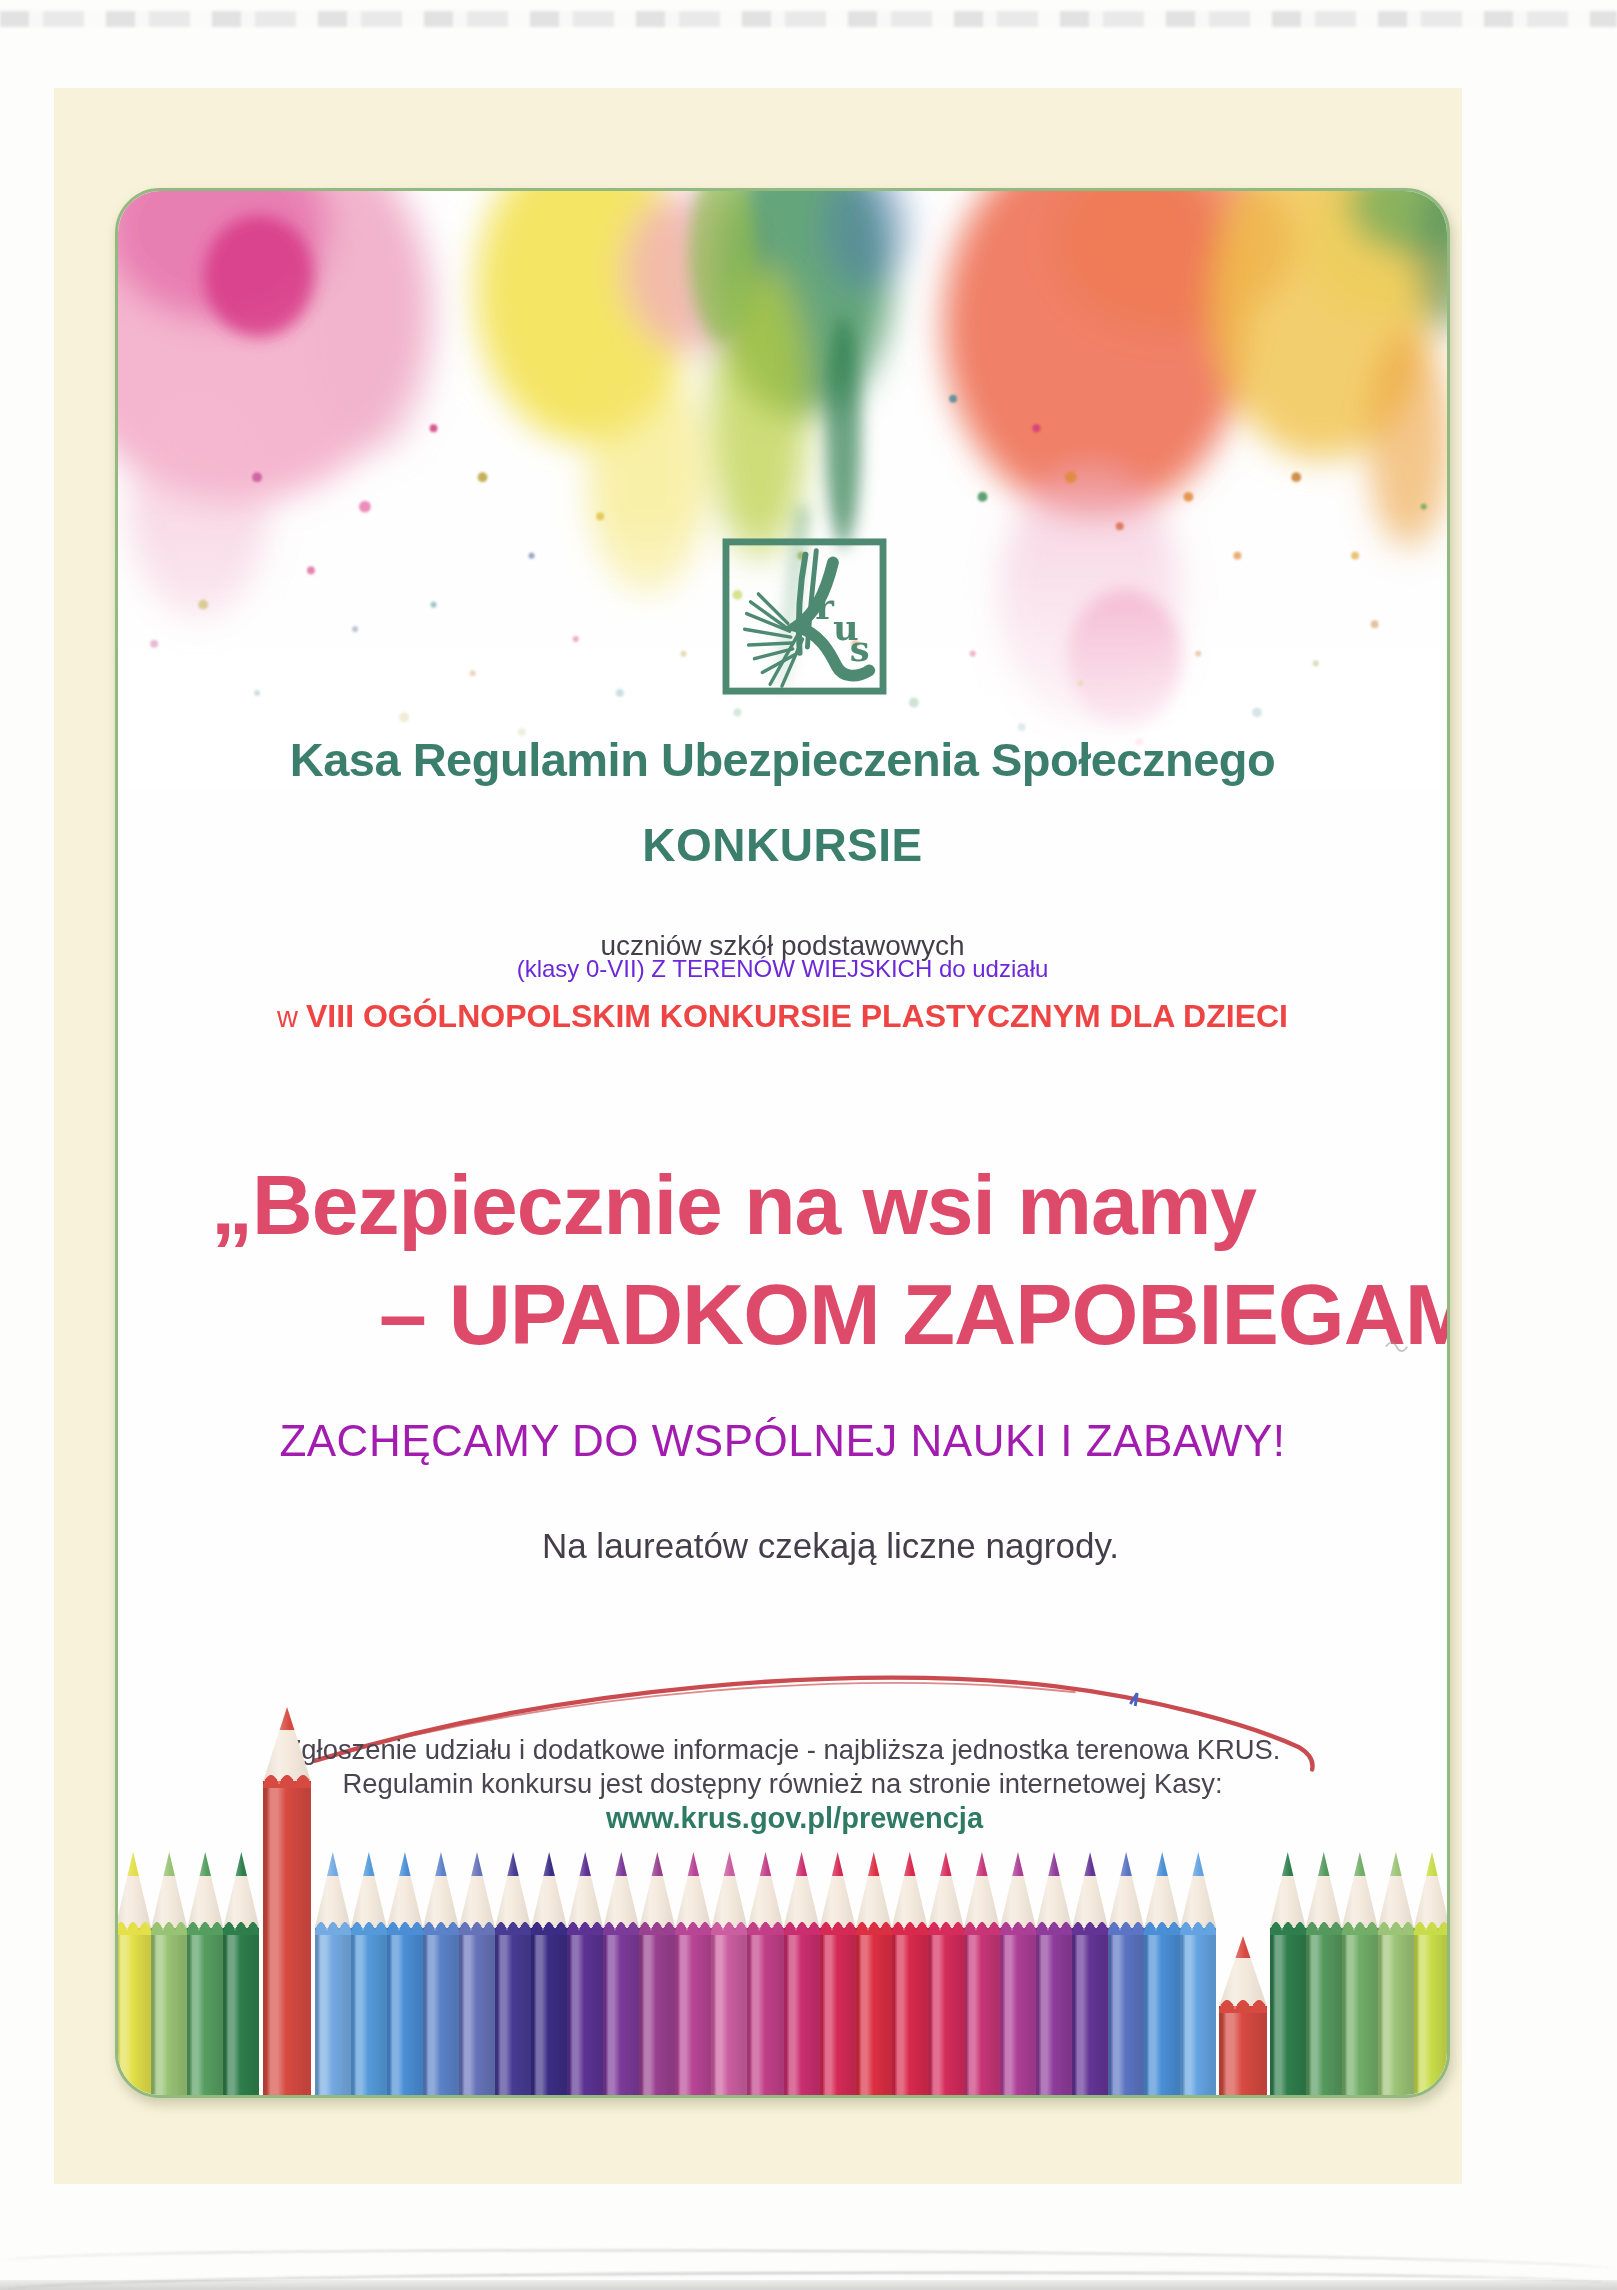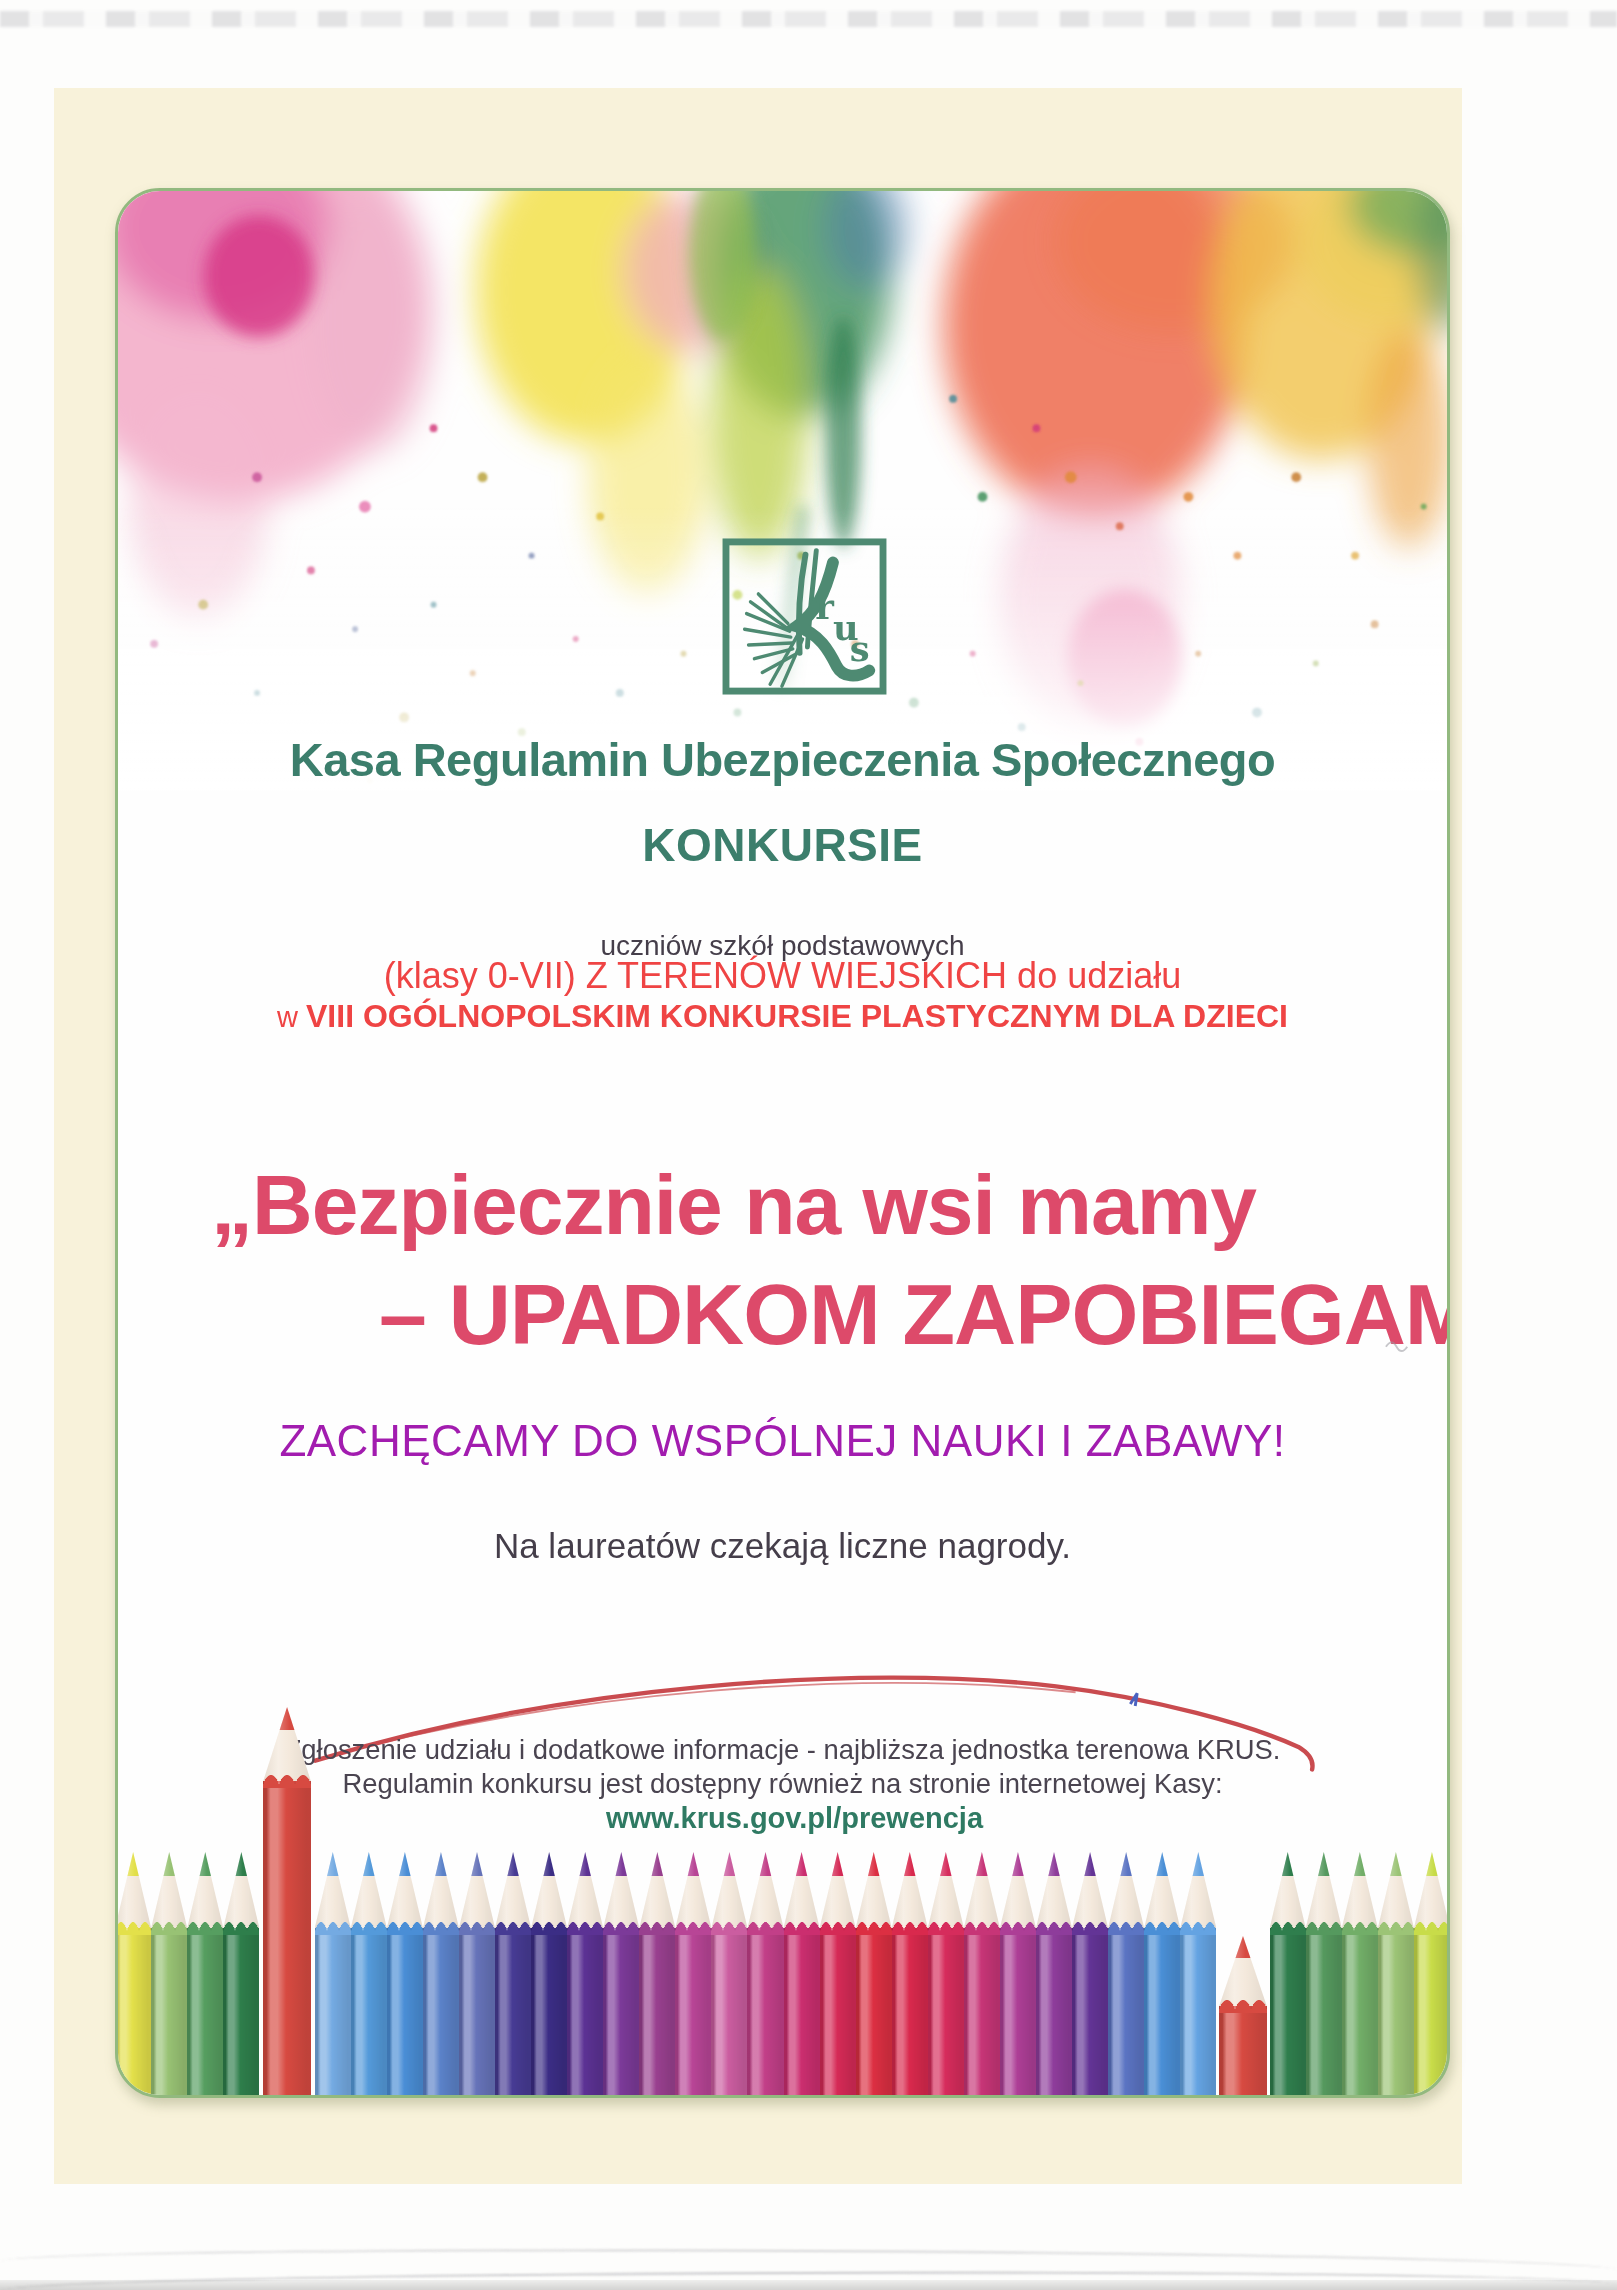--- a/index.html
+++ b/index.html
@@ -32,27 +32,27 @@
   }
   .watercolor{position:absolute;left:-7.8px;top:-7.8px;width:1345px;height:608px;}
   
   .logo{position:absolute;left:603px;top:346px;width:167px;height:159px;}
   
   .center{left:0;width:100%;text-align:center;white-space:nowrap;}
   .t{position:absolute;}
   .org{top:541px;font-size:47px;font-weight:700;letter-spacing:-0.5px;color:#3c7e6c;}
   .invite{top:627px;font-size:46px;font-weight:700;letter-spacing:0.5px;color:#3c7e6c;}
   .aud1{top:719px;font-size:28px;color:#453e4a;margin-top:20px;}
-  .aud2{top:764px;font-size:36px;color:#ef4444;}
+  .aud2{top:764px;font-size:24px;color:#6d28d9;}
   .contest{top:807px;font-size:32px;font-weight:700;color:#ef4444;}
   .contest .prefix{font-weight:400;font-size:29px;}
   .pink1{top:966px;left:93px;font-size:84px;font-weight:700;letter-spacing:-1px;color:#dd4a6a;white-space:nowrap;}
   .pink2{top:1074px;left:261px;font-size:86px;font-weight:700;letter-spacing:-1px;color:#dd4a6a;white-space:nowrap;}
   .encourage{top:1225px;font-size:44px;color:#a21caf;letter-spacing:0.5px;}
-  .prizes{top:1335px;font-size:35px;color:#453e4a;}
+  .prizes{top:1335px;font-size:35px;color:#453e4a;margin-left:48px;}
   .info1{top:1543px;font-size:27.4px;color:#4a4450;}
   .info2{top:1577px;font-size:27.4px;color:#4a4450;}
   .url{top:1611px;font-size:29px;font-weight:700;color:#2f7a63;margin-left:12px;}
   
   .arc{position:absolute;left:192px;top:1468px;width:1024px;height:129px;}
   .squiggle{position:absolute;left:1266px;top:1145px;width:29px;height:17.6px;opacity:.55;}
   
   .pencils{position:absolute;left:-2.9px;right:-2.9px;bottom:-2px;display:flex;align-items:flex-end;}
   .pencil{flex:1 1 0;display:flex;flex-direction:column;justify-content:flex-end;min-width:0;}
   .pencil.wide{flex-grow:1.32;}

